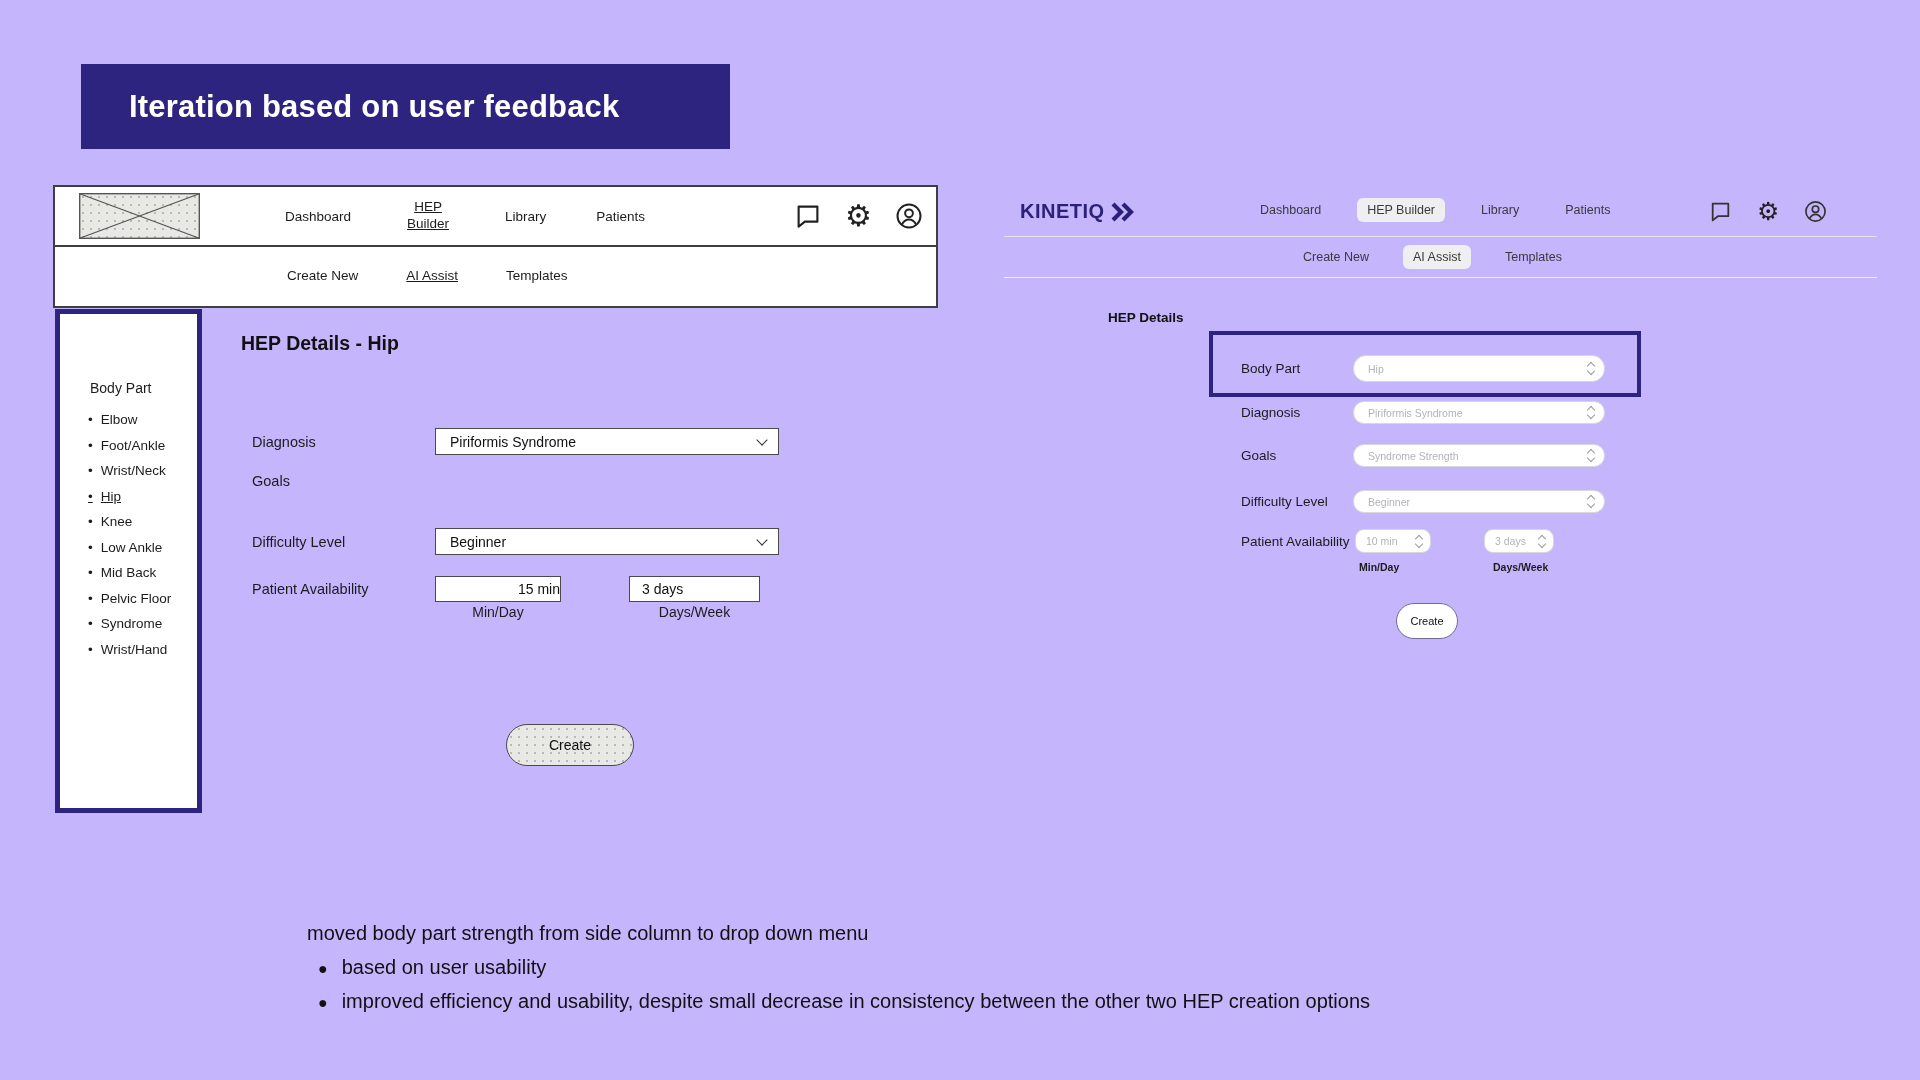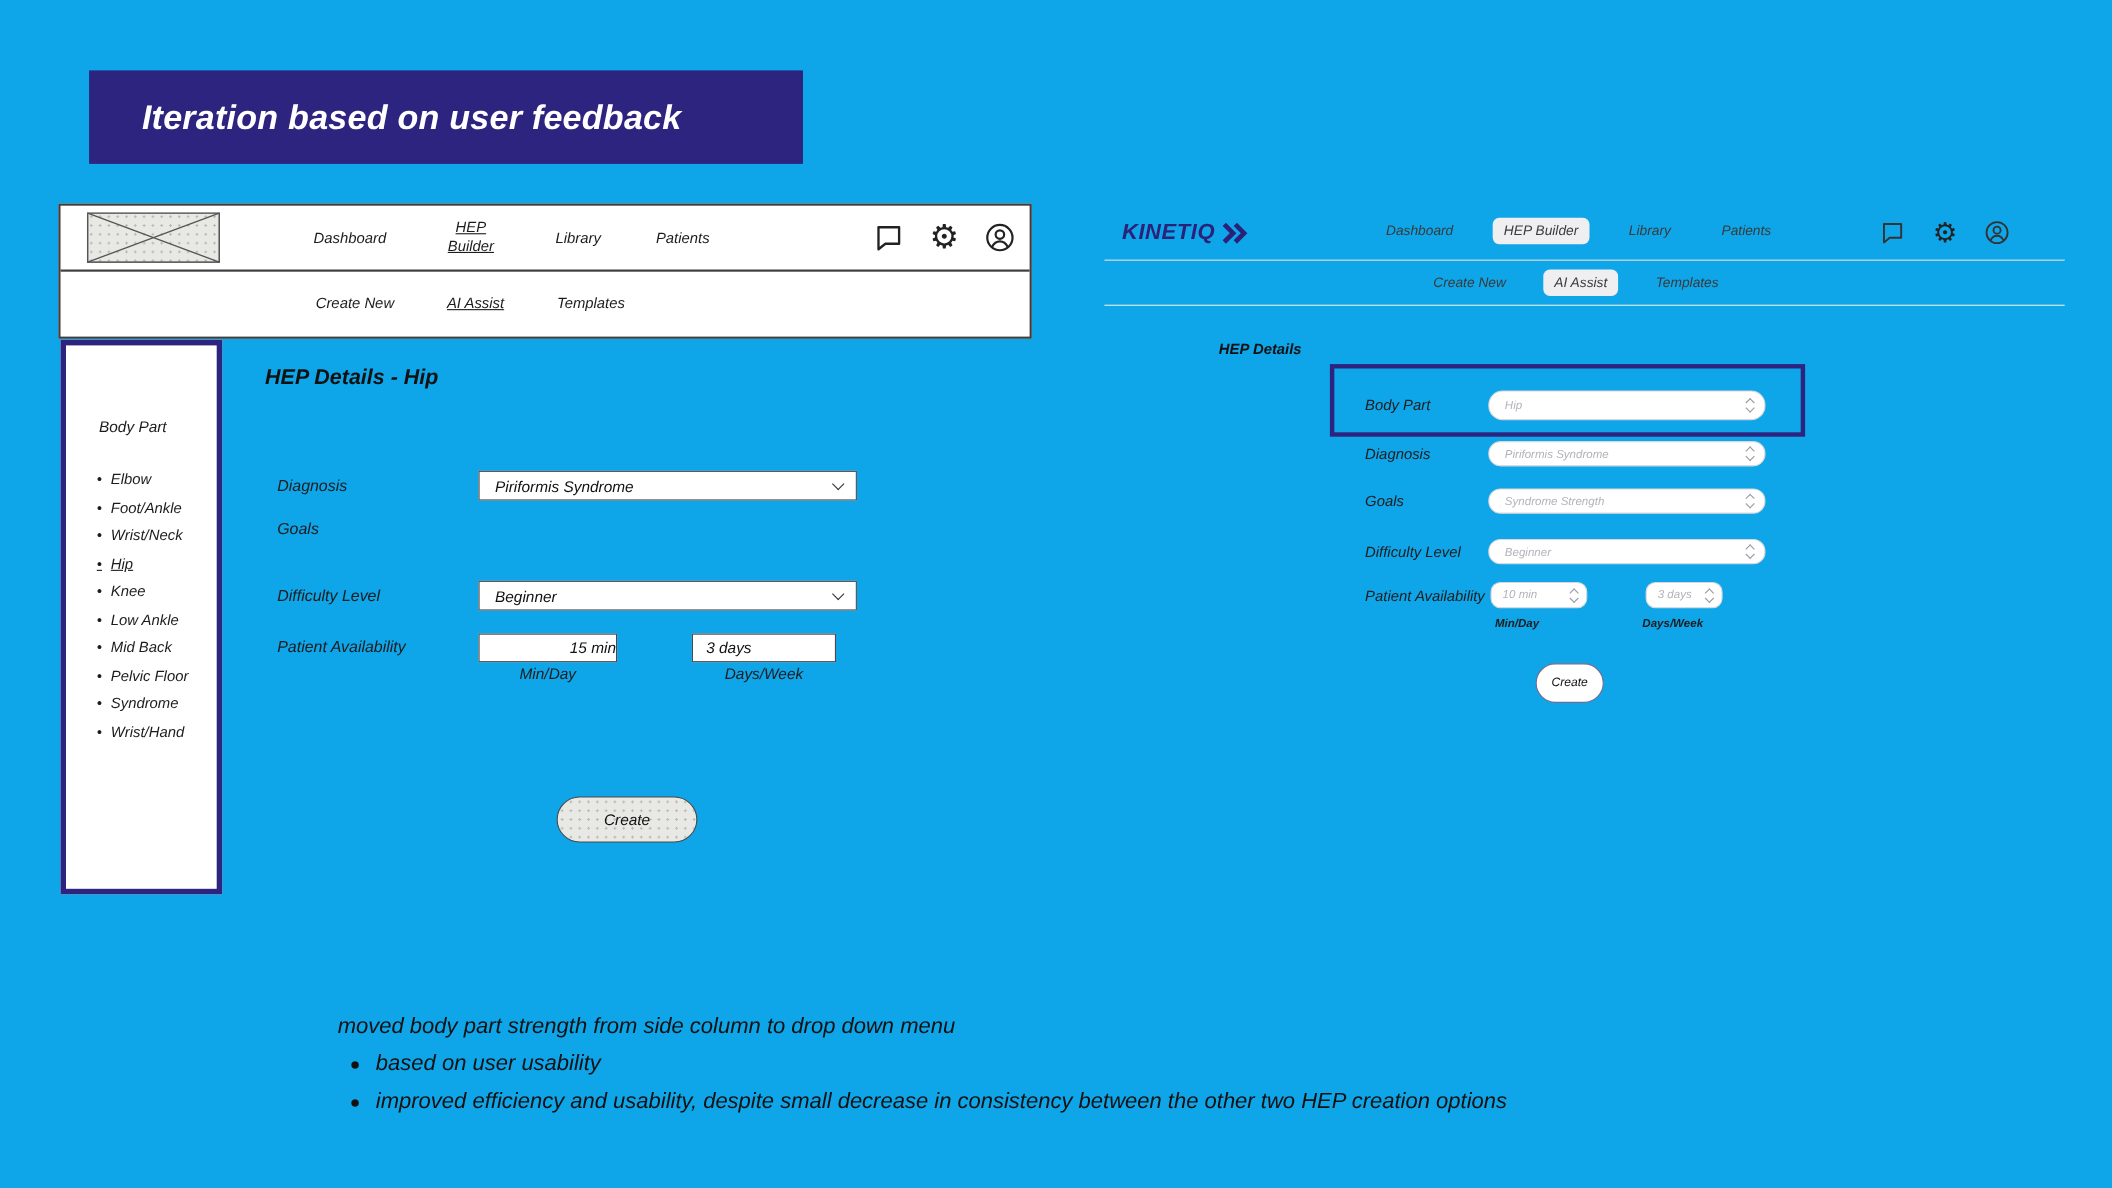--- a/index.html
+++ b/index.html
@@ -1,18 +1,18 @@
 <!DOCTYPE html>
 <html><head>
 <meta charset="utf-8">
 <style>
   * { margin:0; padding:0; box-sizing:border-box; }
   html,body { background:#fff; }
-  #page { position:relative; width:1920px; height:1080px; background:#0ea5e9;
-          font-family:"Liberation Sans", sans-serif; color:#222; overflow:hidden;font-style:italic; }
+  #page { position:relative; width:1920px; height:1080px; background:#c4b5fd;
+          font-family:"Liberation Sans", sans-serif; color:#222; overflow:hidden; }
   .abs { position:absolute; }
 
   
   .banner { left:81px; top:64px; width:649px; height:85px; background:#2D2480;
             display:flex; align-items:center; padding-left:48px; }
   .banner h1 { color:#fff; font-size:31px; font-weight:bold; letter-spacing:.2px; }
 
   
   .wf-header { left:53px; top:185px; width:885px; height:123px; border:2px solid #3f3f3f; background:#fff; }
   .wf-navrow { height:60px; border-bottom:2px solid #3f3f3f; display:flex; align-items:center; }
@@ -25,21 +25,21 @@
   .wf-subnav .item.active { text-decoration:underline; }
   .wf-icons { margin-left:auto; margin-right:12px; display:flex; align-items:center; gap:22px; }
   .icon { display:flex; align-items:center; justify-content:center; }
   .gear-glyph { font-size:30px; line-height:1; color:#222; font-family:"DejaVu Sans", sans-serif; }
   .gear-glyph.small { font-size:25px; }
 
   .dotted { background-color:#e8e8e4; background-image:radial-gradient(#b9b9b2 1px, transparent 1.1px); background-size:8px 8px; }
 
   .wf-sidebar { left:55px; top:309px; width:147px; height:504px; border:5px solid #2D2480; background:#fff; padding-top:66px; }
   .wf-side-label { margin-left:30px; font-size:14px; color:#1c1c1c; }
-  .wf-list { list-style:none; margin-top:32px; margin-left:28px; font-size:13.5px; color:#1c1c1c; }
+  .wf-list { list-style:none; margin-top:16px; margin-left:28px; font-size:13.5px; color:#1c1c1c; }
   .wf-list li { margin-bottom:10.5px; }
   .wf-list li::before { content:"•"; margin-right:8px; }
   .wf-list li.active { }
   .wf-list li.active::first-line {}
   .wf-list li.active span, .wf-list li.active { text-decoration:none; }
   .wf-list li.active { text-decoration:none; }
   .wf-list li.active { }
   .wf-list li.active { color:#1c1c1c; }
   .wf-list li.active u, .wf-list li.active { }
   .wf-list li.active { }
@@ -282,21 +282,21 @@
       <span class="txt">Beginner</span>
       <span class="stepper">
           <i class="up"></i>
           <i class="down"></i>
         </span>
     </div>
   </div>
 
   <div class="abs hf-row" style="left:1241px; top:529px; height:24px;">
     <div class="hf-label" style="width:114px;">Patient Availability</div>
-    <div class="hf-select" style="width:88px; height:24px; border-radius:9px; padding:0 8px 0 10px;">
+    <div class="hf-select" style="width:76px; height:24px; border-radius:9px; padding:0 8px 0 10px;">
       <span class="txt">10 min</span>
       <span class="stepper">
           <i class="up"></i>
           <i class="down"></i>
         </span>
     </div>
     <div style="width:53px;"></div>
     <div class="hf-select" style="width:70px; height:24px; border-radius:9px; padding:0 8px 0 10px;">
       <span class="txt">3 days</span>
       <span class="stepper">

